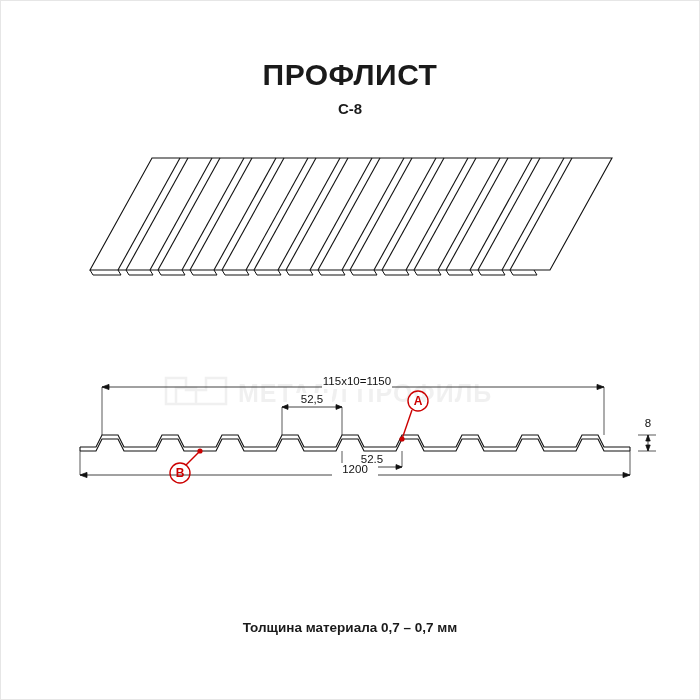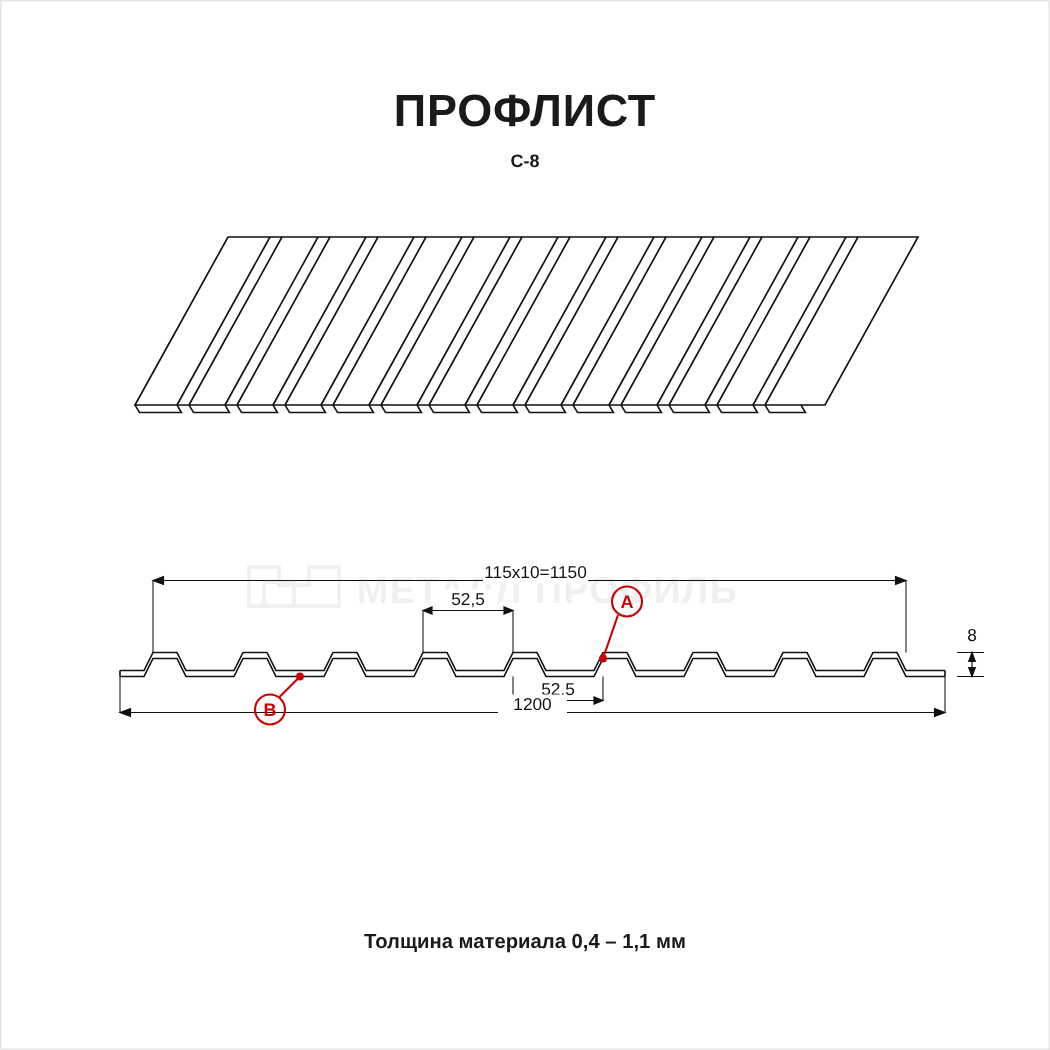--- a/index.html
+++ b/index.html
@@ -39,21 +39,21 @@
     font-weight: bold;
     letter-spacing: 0.5px;
     color: #1a1a1a;
   }
   .subtitle {
     position: absolute;
     top: 100px;
     left: 0;
     width: 700px;
     text-align: center;
-    font-size: 12px;
+    font-size: 15px;
     font-weight: bold;
     color: #1a1a1a;
   }
   .footer-note {
     position: absolute;
     top: 620px;
     left: 0;
     width: 700px;
     text-align: center;
     font-size: 13.5px;
@@ -285,15 +285,15 @@
 
       <g>
         <circle cx="120" cy="118" r="10" fill="none" stroke="#cc0000" stroke-width="1.4"></circle>
         <text class="callout-text" x="120" y="122" text-anchor="middle">B</text>
         <path d="M126,110 L140,96" stroke="#cc0000" stroke-width="1.4" fill="none"></path>
         <circle cx="140" cy="96" r="2.6" fill="#cc0000"></circle>
       </g>
     </svg>
   </div>
 
-  <div class="footer-note">Толщина материала 0,4 – 1,1 мм</div>
+  <div class="footer-note">Толщина материала 0,7 – 0,7 мм</div>
 
 </div>
 
 </body></html>

